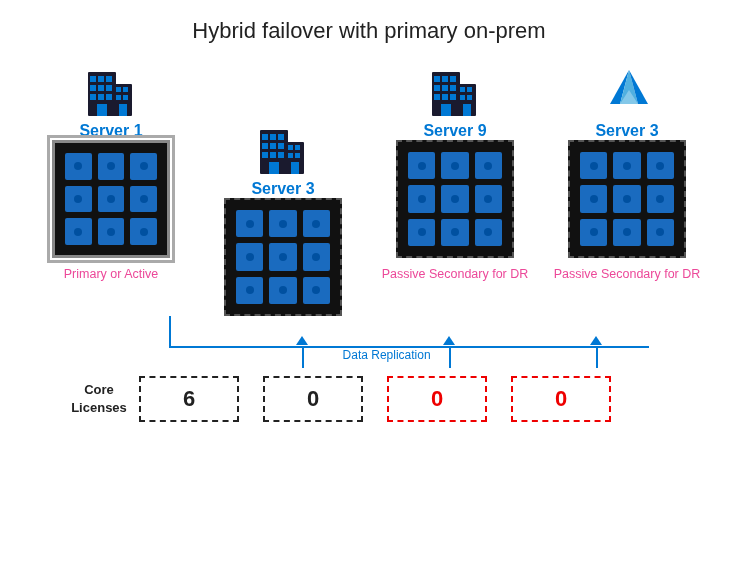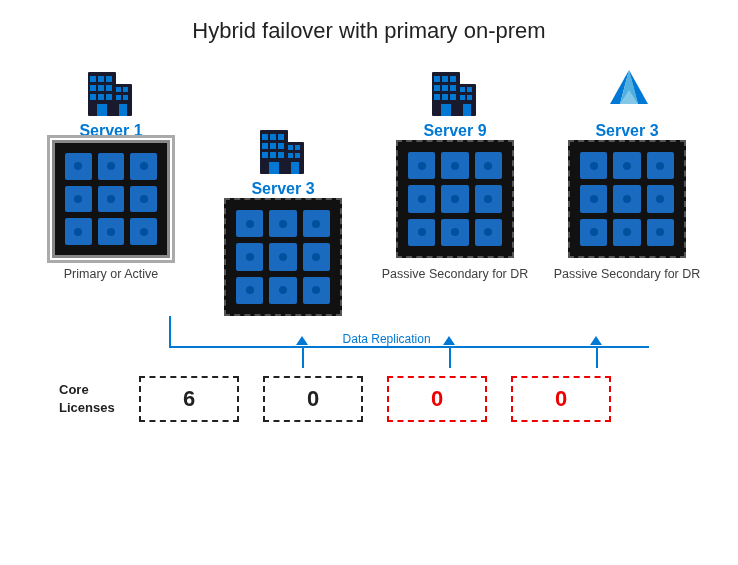--- a/index.html
+++ b/index.html
@@ -106,21 +106,21 @@
 
     
     .chip-notched {
       position: relative;
       background: #1a6bbf;
       border-radius: 2px;
     }
 
     .server-label {
       font-size: 12.5px;
-      color: #404040;
+      color: #ec4899;
       text-align: right;
       margin-top: 8px;
       line-height: 1.4;
       min-height: 50px;
     }
 
     
     .licenses-row {
       display: flex;
       flex-direction: row;
@@ -128,21 +128,21 @@
       gap: 0;
       margin-top: 8px;
       width: 620px;
     }
 
     .licenses-label {
       font-size: 13px;
       color: #222;
       font-weight: 600;
       width: 80px;
-      text-align: left;
+      text-align: center;
       line-height: 1.4;
       flex-shrink: 0;
     }
 
     .license-boxes {
       display: flex;
       flex-direction: row;
       gap: 24px;
       align-items: center;
     }
@@ -235,21 +235,21 @@
     }
 
     .arrow-up.s2 { left: 237px; top: 20px; }
     .arrow-up.s3 { left: 384px; top: 20px; }
     .arrow-up.s4 { left: 531px; top: 20px; }
 
     .repl-text {
       position: absolute;
       left: 50%;
       transform: translateX(-30%);
-      top: 16px;
+      top: 32px;
       font-size: 12px;
       color: #0078d4;
       white-space: nowrap;
     }
   </style>
 </head>
 <body>
 
 <div class="page">
   <div class="title">Hybrid failover with primary on-prem</div>

